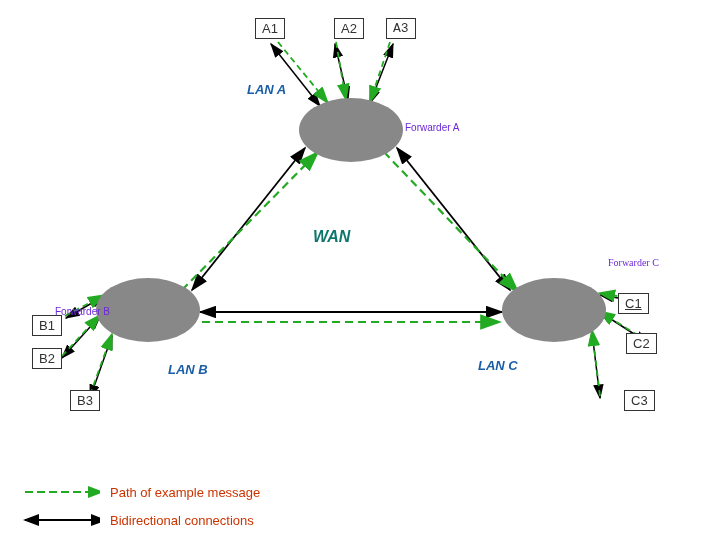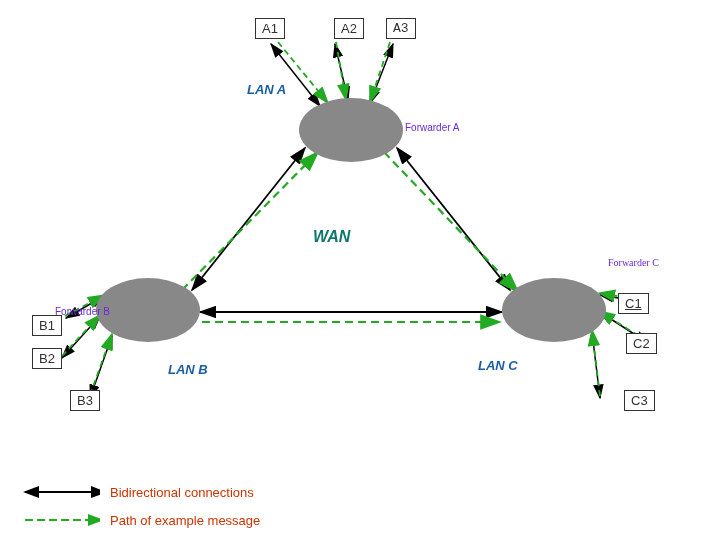--- a/index.html
+++ b/index.html
@@ -180,44 +180,44 @@
   <div class="node-box" style="left:32px; top:348px;">B2</div>
   <div class="node-box" style="left:70px; top:390px;">B3</div>
 
   <div class="node-box" style="left:618px; top:293px;text-decoration:underline;">C1</div>
   <div class="node-box" style="left:618px; top:333px;margin-left:8px;">C2</div>
   <div class="node-box" style="left:580px; top:390px;margin-left:44px;">C3</div>
 
 </div>
 
 <div class="legend" style="position:absolute; bottom:10px; left:20px;">
+
+  <div class="legend-item">
+    <div class="legend-line">
+      <svg width="90" height="20">
+        <defs>
+          <marker id="lg-end" markerWidth="8" markerHeight="6" refX="7" refY="3" orient="auto">
+            <polygon points="0 0, 8 3, 0 6" fill="#22aa22"></polygon>
+          </marker>
+        </defs>
+        <line x1="5" y1="10" x2="82" y2="10" stroke="#22aa22" stroke-width="2" stroke-dasharray="8,4" marker-end="url(#lg-end)"></line>
+      </svg>
+    </div>
+    <span style="color:#cc3300; font-size:13px;">Path of example message</span>
+  </div>
 
   <div class="legend-item">
     <div class="legend-line">
       <svg width="90" height="20">
         <defs>
           <marker id="la-end" markerWidth="8" markerHeight="6" refX="7" refY="3" orient="auto">
             <polygon points="0 0, 8 3, 0 6" fill="#000"></polygon>
           </marker>
           <marker id="la-start" markerWidth="8" markerHeight="6" refX="1" refY="3" orient="auto">
             <polygon points="8 0, 0 3, 8 6" fill="#000"></polygon>
           </marker>
         </defs>
         <line x1="5" y1="10" x2="85" y2="10" stroke="#000" stroke-width="2" marker-start="url(#la-start)" marker-end="url(#la-end)"></line>
       </svg>
     </div>
     <span style="color:#cc3300; font-size:13px;">Bidirectional connections</span>
   </div>
-
-  <div class="legend-item">
-    <div class="legend-line">
-      <svg width="90" height="20">
-        <defs>
-          <marker id="lg-end" markerWidth="8" markerHeight="6" refX="7" refY="3" orient="auto">
-            <polygon points="0 0, 8 3, 0 6" fill="#22aa22"></polygon>
-          </marker>
-        </defs>
-        <line x1="5" y1="10" x2="82" y2="10" stroke="#22aa22" stroke-width="2" stroke-dasharray="8,4" marker-end="url(#lg-end)"></line>
-      </svg>
-    </div>
-    <span style="color:#cc3300; font-size:13px;">Path of example message</span>
-  </div>
 </div>
 
 </body></html>

